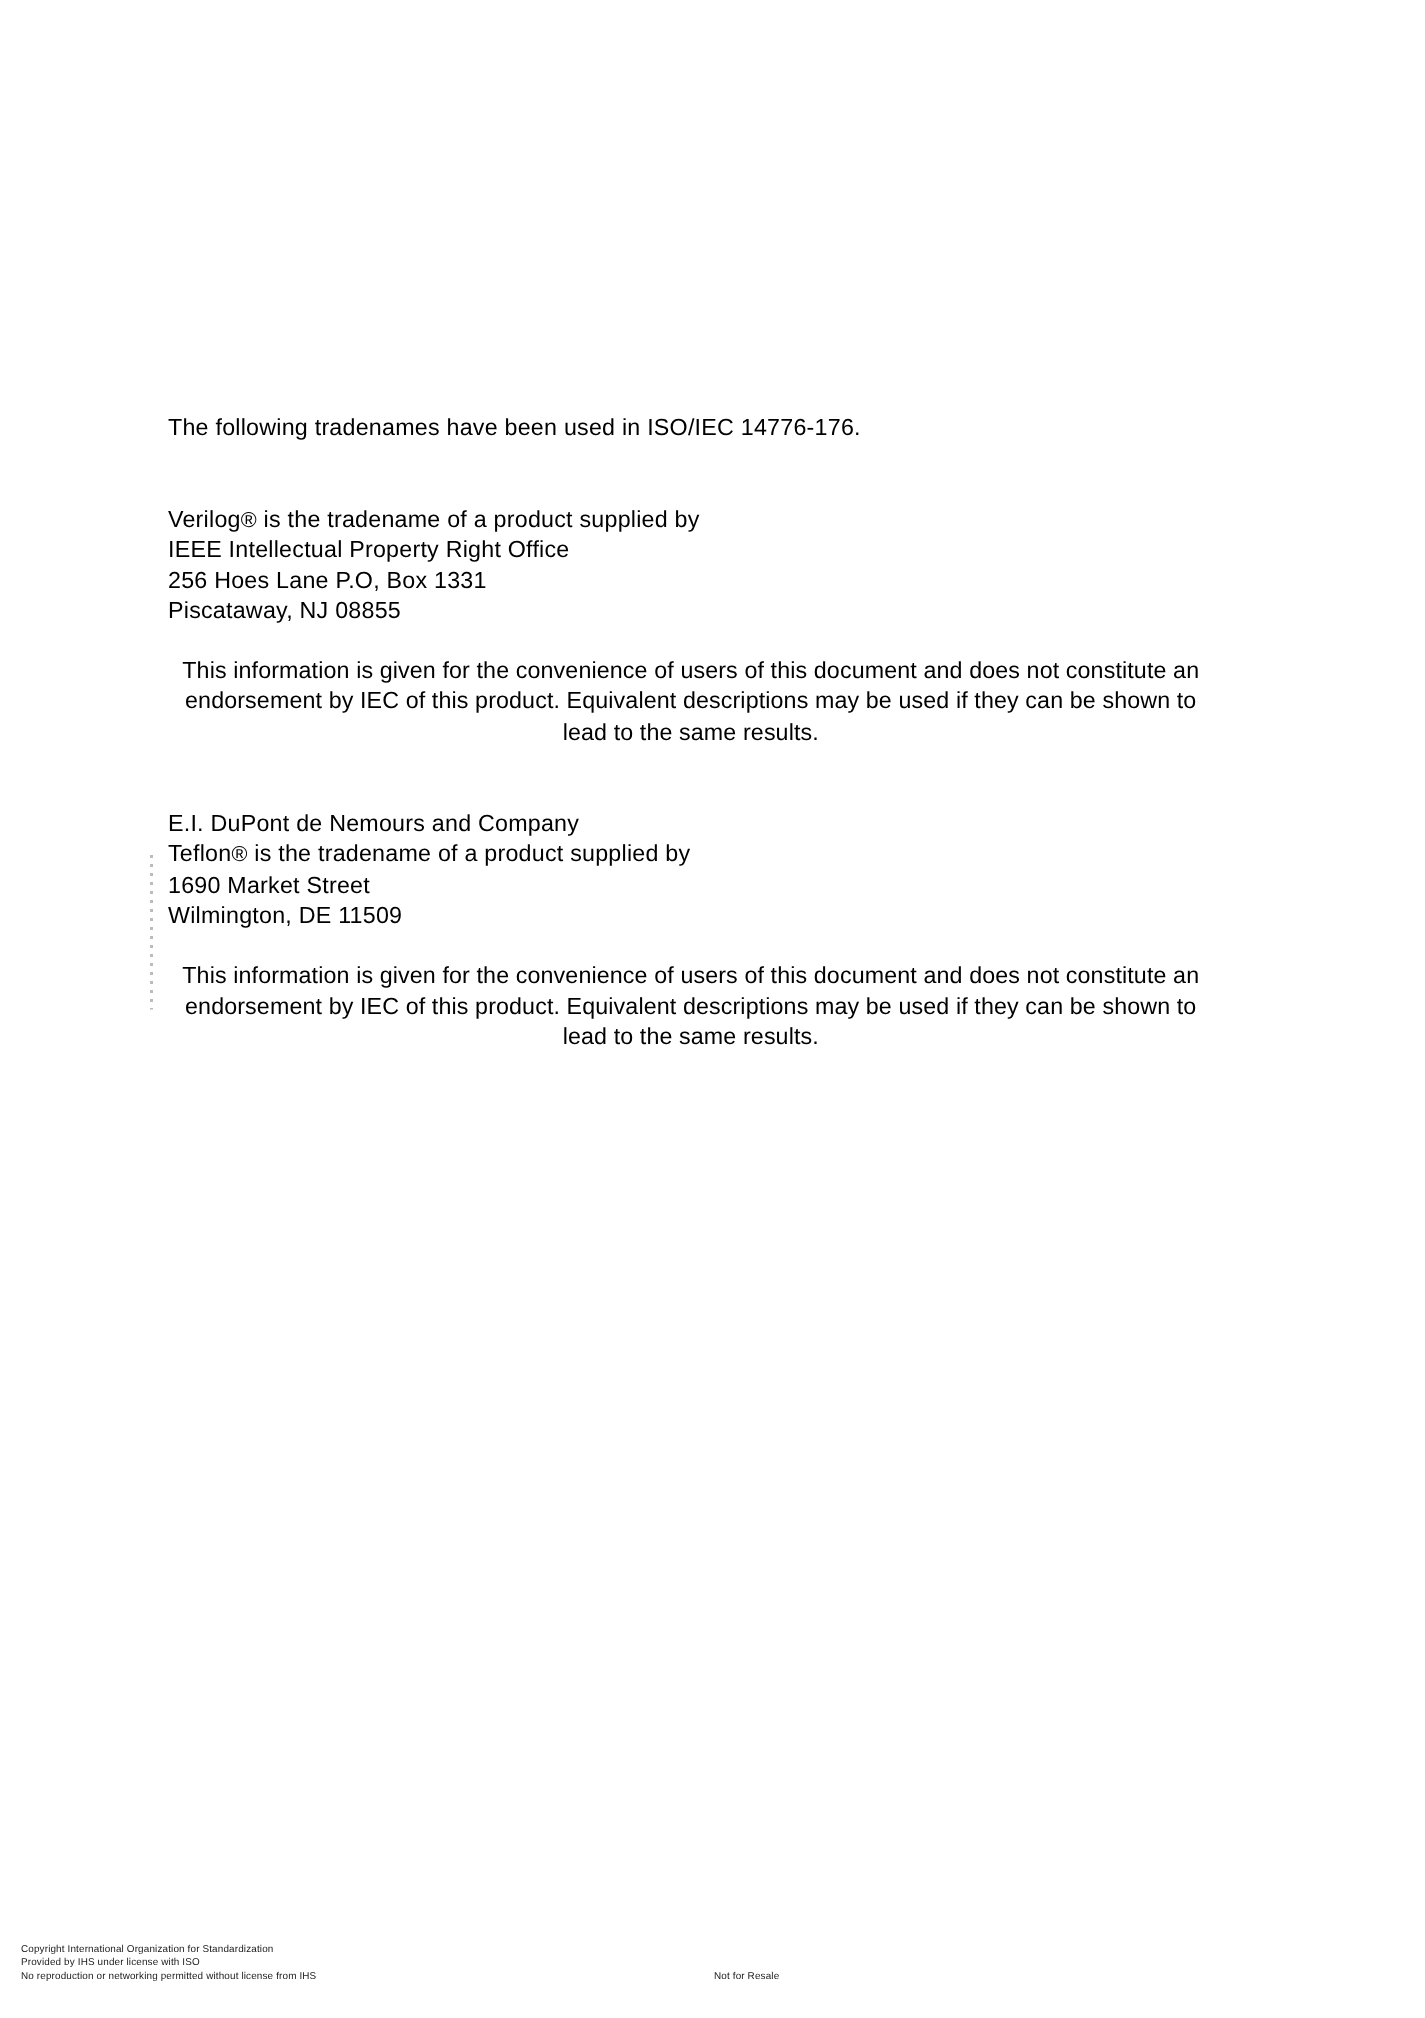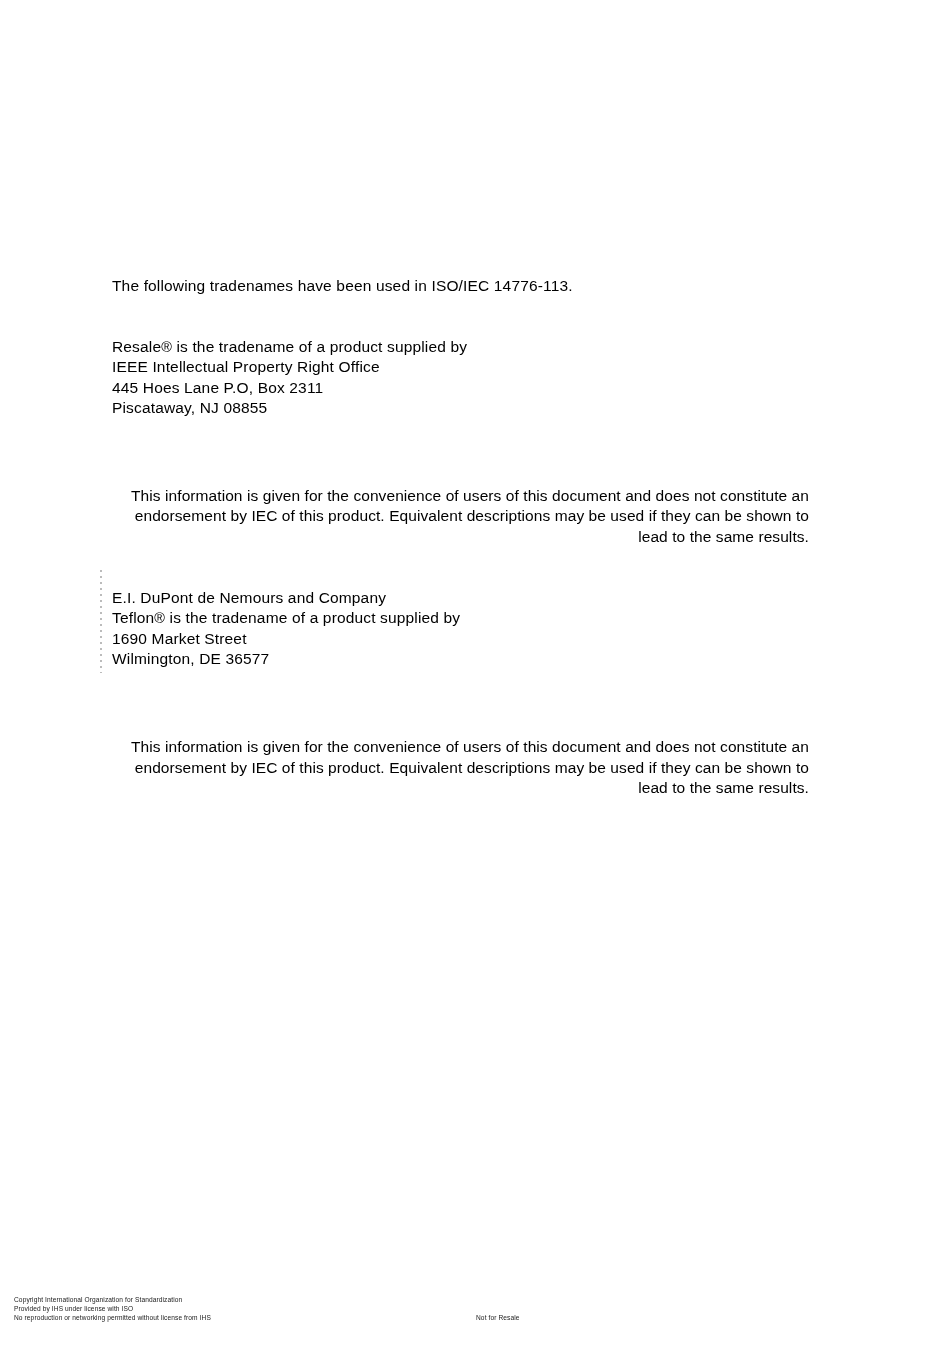--- a/index.html
+++ b/index.html
@@ -44,22 +44,21 @@
     line-height: 20.3px;
     letter-spacing: 0.01em;
     white-space: nowrap;
   }
 
   .disclaimer {
     font-size: 15.5px;
     line-height: 20.3px;
     letter-spacing: 0.005em;
     width: 697px;
-    text-align: right;
-    margin-top: 48px;
+    text-align: center;
   }
 
   .reg {
     font-size: 0.93em;
     vertical-align: baseline;
   }
 
   
   .scan-artifact {
     position: absolute;
@@ -101,44 +100,44 @@
     white-space: nowrap;
   }
 </style>
 </head>
 <body>
 
 <div class="page">
 
   <div class="body-area">
 
-    <div class="lead-line">The following tradenames have been used in ISO/IEC 14776-113.</div>
+    <div class="lead-line">The following tradenames have been used in ISO/IEC 14776-176.</div>
 
     <div class="spacer-lg"></div>
 
     <div class="block">
-      <div class="addr-line"><span>Resale</span><span class="reg">®</span><span> is the tradename of a product supplied by</span></div>
+      <div class="addr-line"><span>Verilog</span><span class="reg">®</span><span> is the tradename of a product supplied by</span></div>
 
       <div class="addr-line">IEEE Intellectual Property Right Office</div>
-      <div class="addr-line">445 Hoes Lane P.O, Box 2311</div>
+      <div class="addr-line">256 Hoes Lane P.O, Box 1331</div>
       <div class="addr-line">Piscataway, NJ 08855</div>
 
       <div class="spacer-md"></div>
 
       <div class="disclaimer">This information is given for the convenience of users of this document and does not constitute an endorsement by IEC of this product. Equivalent descriptions may be used if they can be shown to lead to the same results.</div>
     </div>
 
     <div class="spacer-lg"></div>
 
     <div class="block">
       <div class="addr-line">E.I. DuPont de Nemours and Company</div>
 
       <div class="addr-line"><span>Teflon</span><span class="reg">®</span><span> is the tradename of a product supplied by</span></div>
       <div class="addr-line">1690 Market Street</div>
-      <div class="addr-line">Wilmington, DE 36577</div>
+      <div class="addr-line">Wilmington, DE 11509</div>
 
       <div class="spacer-md"></div>
 
       <div class="disclaimer">This information is given for the convenience of users of this document and does not constitute an endorsement by IEC of this product. Equivalent descriptions may be used if they can be shown to lead to the same results.</div>
     </div>
 
   </div>
 
   <div class="scan-artifact"></div>
 

